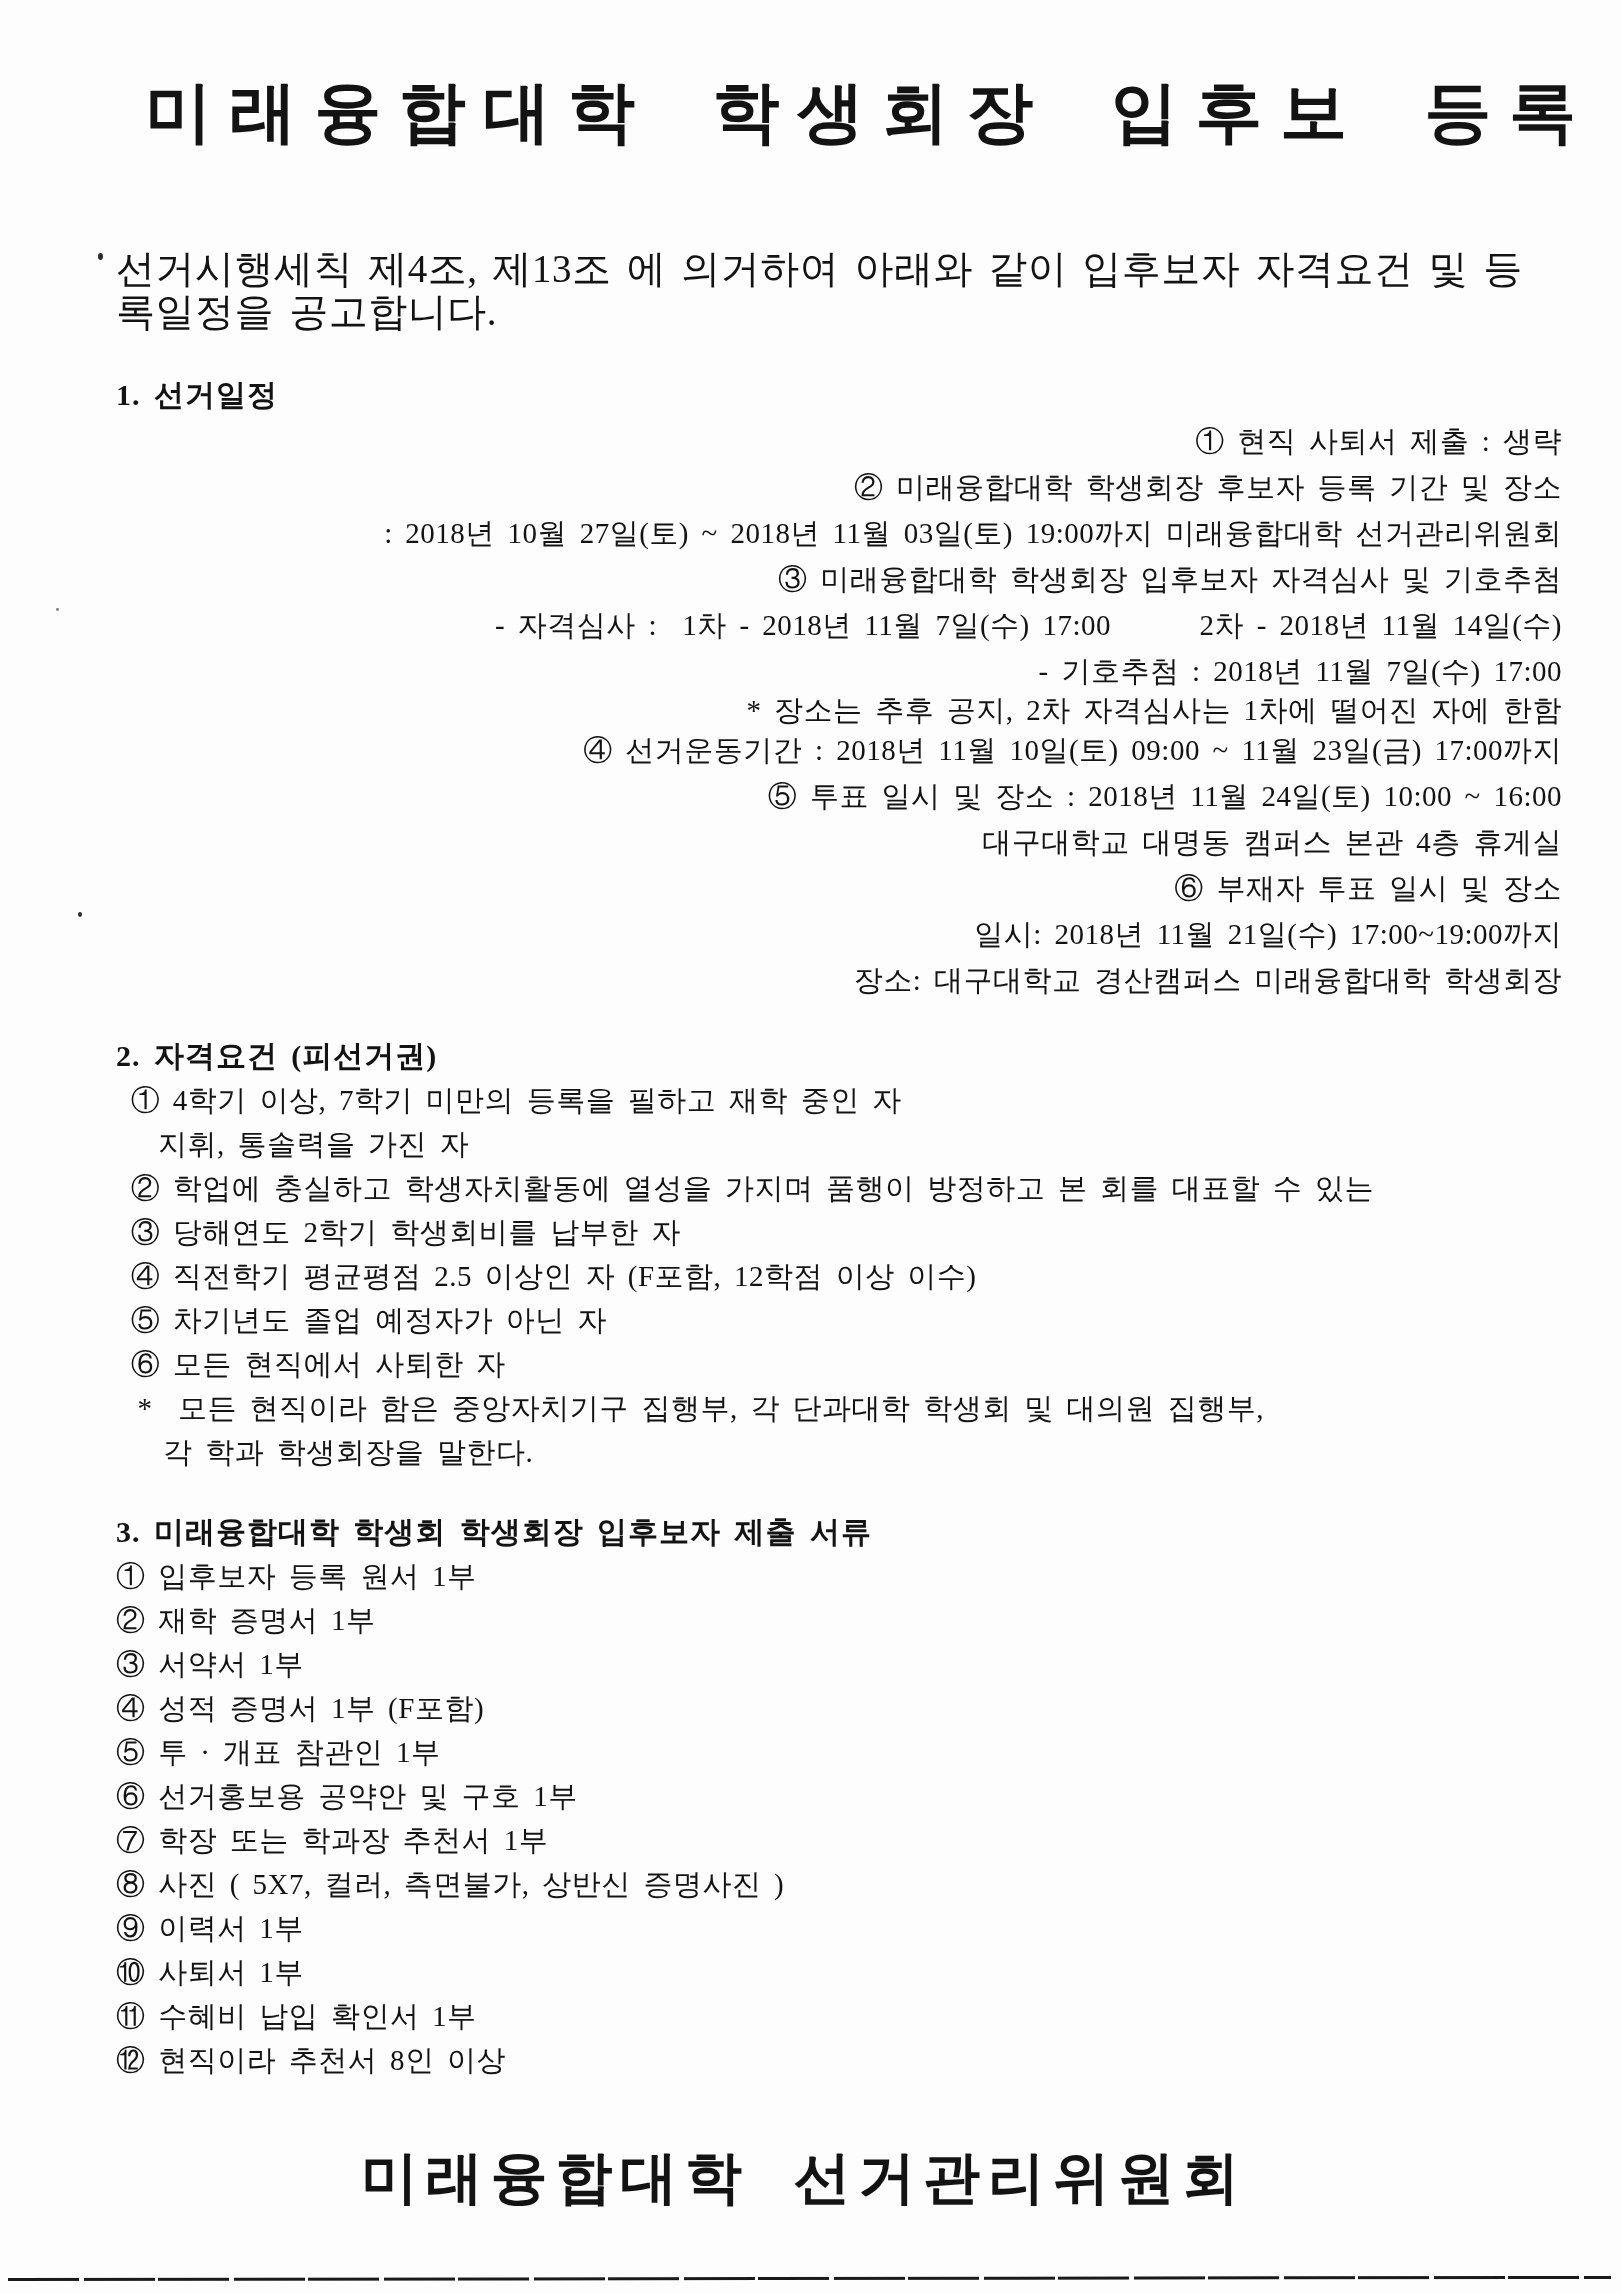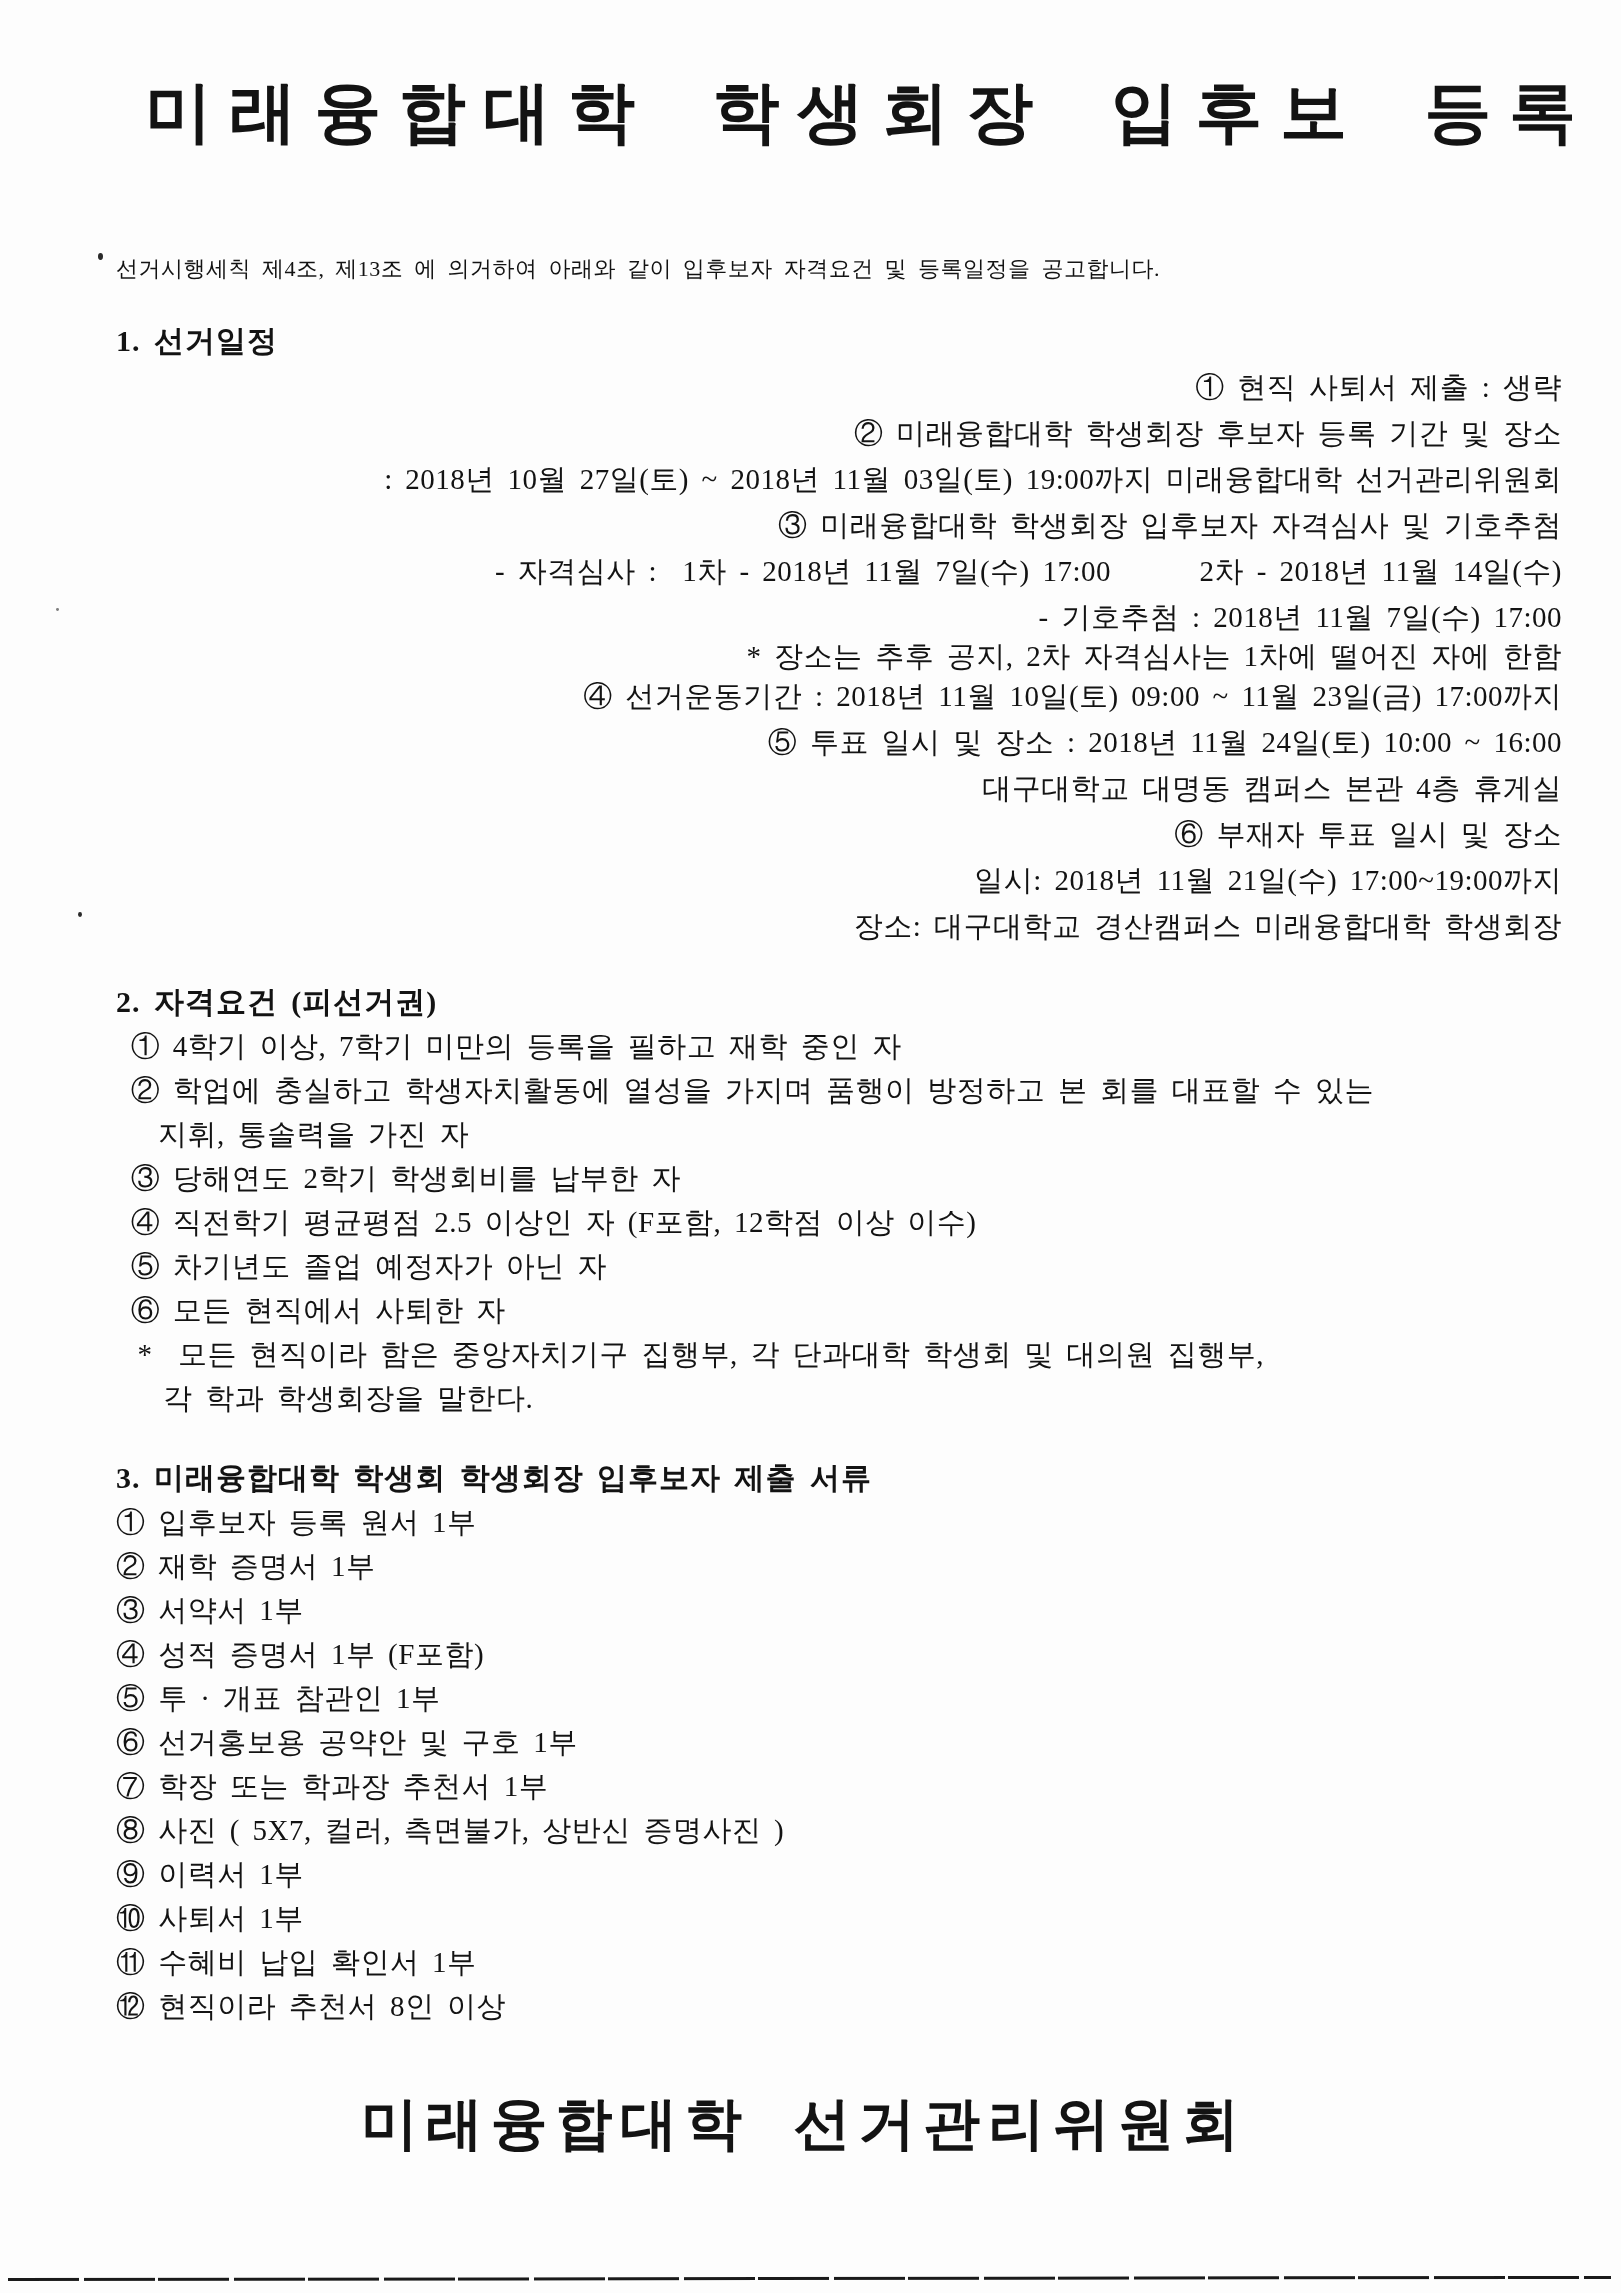--- a/index.html
+++ b/index.html
@@ -25,21 +25,21 @@
     margin: 63px 0 0 29px;
     font-size: 67px;
     font-weight: bold;
     letter-spacing: 17.6px;
     word-spacing: 25.5px;
     line-height: 98px;
     white-space: nowrap;
   }
   .intro {
     margin-top: 86px;
-    font-size: 22px;
+    font-size: 39px;
     line-height: 43px;
     letter-spacing: 0.5px;
     word-spacing: 4.9px;
     white-space: pre-wrap;
   }
   .section { position: relative; }
   .section-heading {
     font-weight: bold;
     font-size: 30px;
     letter-spacing: 1px;
@@ -127,22 +127,22 @@
       <div class="line">⑤ 투표 일시 및 장소 : 2018년 11월 24일(토) 10:00 ~ 16:00</div>
       <div class="line i-venue">대구대학교 대명동 캠퍼스 본관 4층 휴게실</div>
       <div class="line">⑥ 부재자 투표 일시 및 장소</div>
       <div class="line i-sub">일시: 2018년 11월 21일(수) 17:00~19:00까지</div>
       <div class="line i-sub">장소: 대구대학교 경산캠퍼스 미래융합대학 학생회장</div>
     </div>
 
     <div class="section s2">
       <div class="section-heading">2. 자격요건 (피선거권)</div>
       <div class="line i-item2">① 4학기 이상, 7학기 미만의 등록을 필하고 재학 중인 자</div>
+      <div class="line i-cont2">지휘, 통솔력을 가진 자</div>
       <div class="line i-item2">② 학업에 충실하고 학생자치활동에 열성을 가지며 품행이 방정하고 본 회를 대표할 수 있는</div>
-      <div class="line i-cont2">지휘, 통솔력을 가진 자</div>
       <div class="line i-item2">③ 당해연도 2학기 학생회비를 납부한 자</div>
       <div class="line i-item2">④ 직전학기 평균평점 2.5 이상인 자 (F포함, 12학점 이상 이수)</div>
       <div class="line i-item2">⑤ 차기년도 졸업 예정자가 아닌 자</div>
       <div class="line i-item2">⑥ 모든 현직에서 사퇴한 자</div>
       <div class="line i-star2">*  모든 현직이라 함은 중앙자치기구 집행부, 각 단과대학 학생회 및 대의원 집행부,</div>
       <div class="line i-starcont2">각 학과 학생회장을 말한다.</div>
     </div>
 
     <div class="section s3">
       <div class="section-heading">3. 미래융합대학 학생회 학생회장 입후보자 제출 서류</div>

